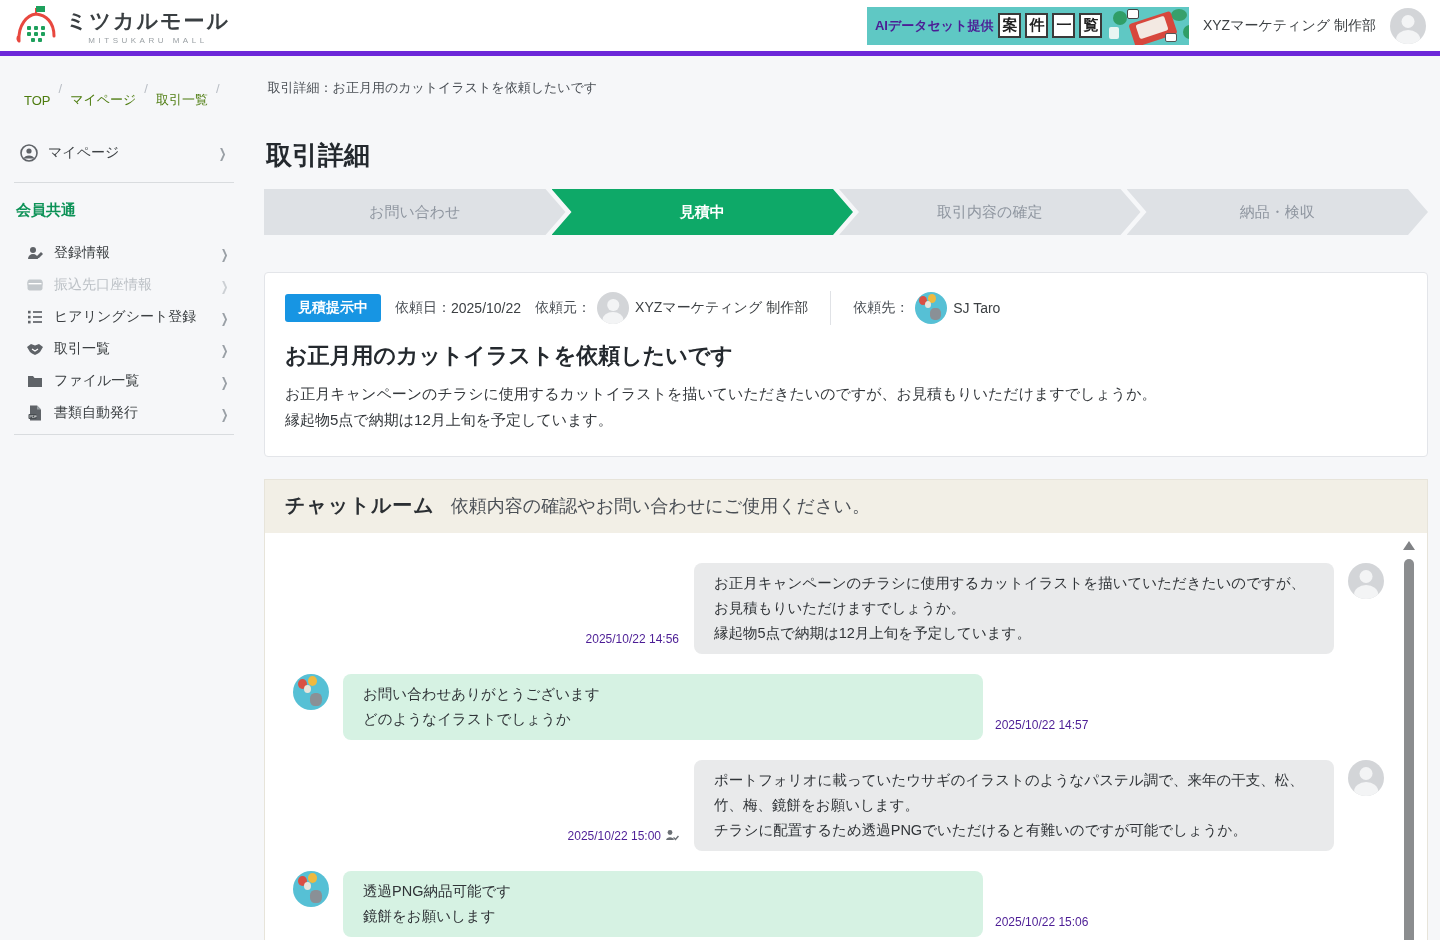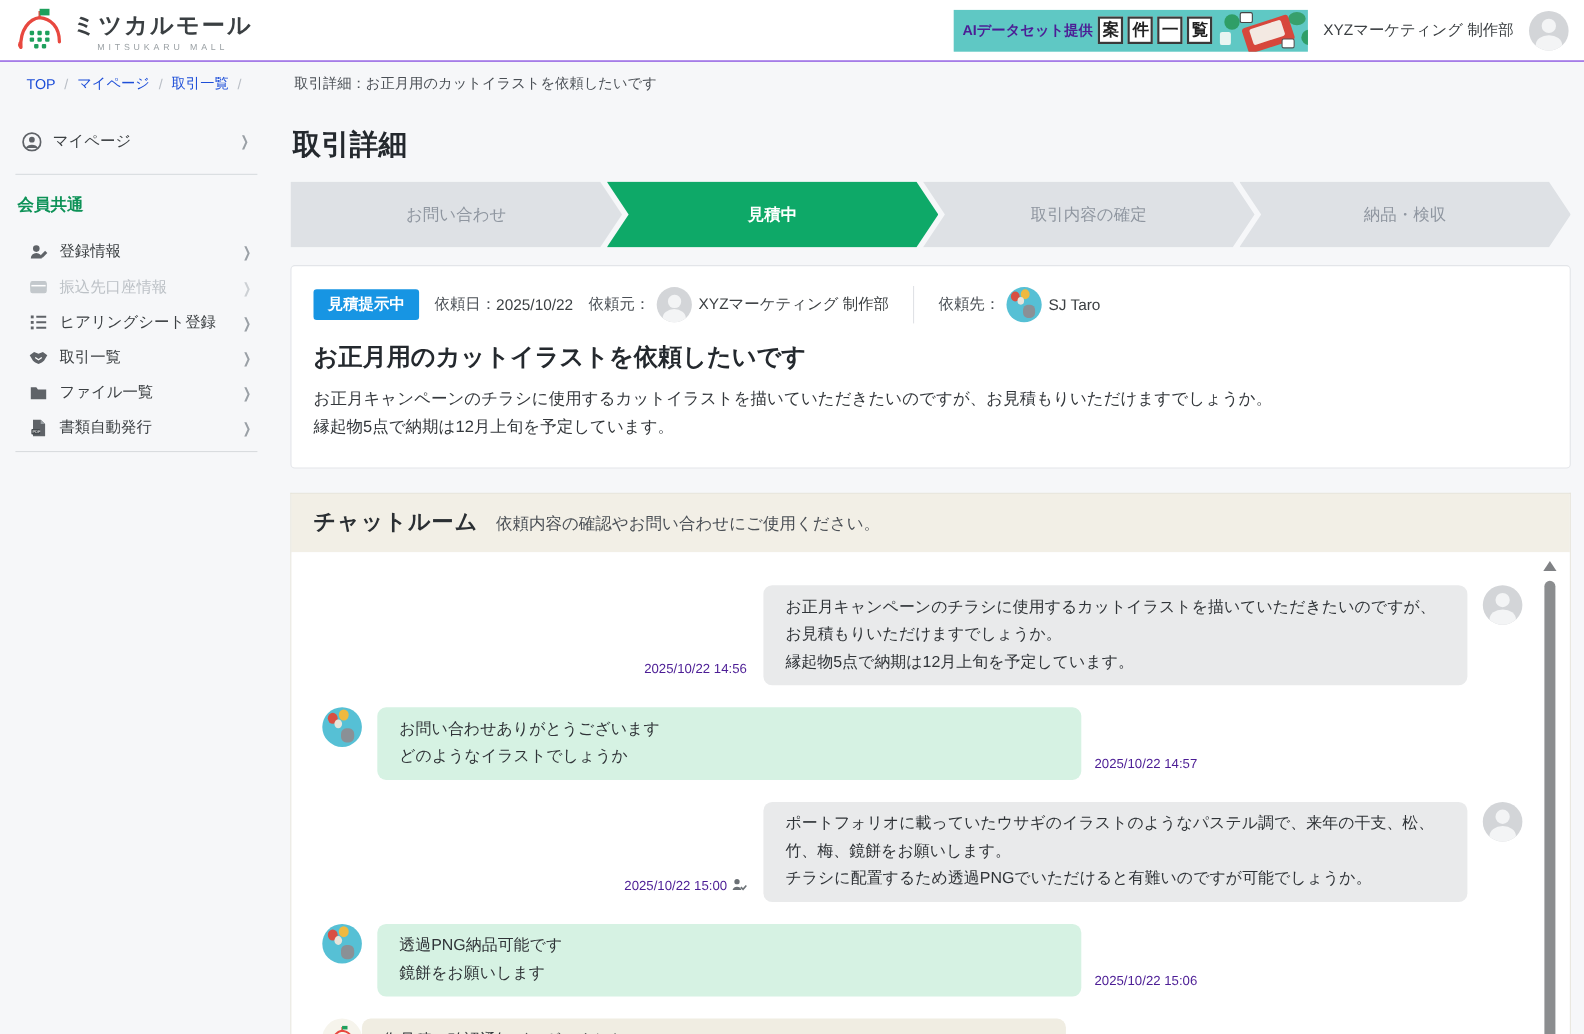--- a/index.html
+++ b/index.html
@@ -3,21 +3,21 @@
 <meta charset="utf-8">
 <style>
   * { margin:0; padding:0; box-sizing:border-box; }
   html,body { width:1440px; height:940px; overflow:hidden; }
   body {
     font-family:"Liberation Sans","DejaVu Sans",sans-serif;
     background:#f6f7f9; color:#333; font-size:14px;
   }
   
   .header {
-    height:56px; background:#fff; border-bottom:1px solid #6d28d9;
+    height:56px; background:#fff; border-bottom:5px solid #6d28d9;
     display:flex; align-items:center; padding:0 14px;
   }
   .logo { display:flex; align-items:center; gap:8px; cursor:pointer; }
   .logo-text { display:flex; flex-direction:column; align-items:center; }
   .logo-title { font-size:21px; font-weight:bold; color:#3a3f42; letter-spacing:2px; }
   .logo-sub { font-size:8px; color:#9aa0a4; letter-spacing:3.5px; margin-top:1px; }
   .header-right { margin-left:auto; display:flex; align-items:center; gap:14px; }
   .ad-banner {
     width:322px; height:38px; background:#5fc8c4; display:flex; align-items:center;
     padding:0 8px; gap:5px; overflow:hidden; cursor:pointer;
@@ -36,21 +36,21 @@
   .avatar.a32 { width:32px; height:32px; }
   .avatar .head { position:absolute; left:50%; top:22%; width:36%; height:36%;
     transform:translateX(-50%); border-radius:50%; background:#f3f4f5; }
   .avatar .body { position:absolute; left:50%; top:62%; width:66%; height:50%;
     transform:translateX(-50%); border-radius:50%; background:#f3f4f5; }
   
   .avatar.balloon { background:#56c0d5; }
   .avatar.balloon i { position:absolute; border-radius:50%; }
   
   .breadcrumb { padding:11px 24px 9px 24px; font-size:13px; display:flex; gap:8px; align-items:center; white-space:nowrap; }
-  .breadcrumb a { color:#1d4ed8; text-decoration:none; cursor:pointer; }
+  .breadcrumb a { color:#4d7c0f; text-decoration:none; cursor:pointer;margin-top:24px; }
   .crumb-sep { color:#b9bec5; }
   .crumb-current { color:#4a4f55;padding-left:40px; }
   
   .layout { display:flex; }
   .sidebar { width:248px; flex:none; padding:18px 12px 0 12px; }
   .side-row { display:flex; align-items:center; height:34px; padding:0 8px; cursor:pointer; color:#3c4043; }
   .side-row .lbl { margin-left:10px; font-size:14px; }
   .side-row .chev { margin-left:auto; color:#9aa0a6; }
   .side-divider { border-top:1px solid #d9dcdf; margin:12px 2px; }
   .side-section { font-size:15px; font-weight:bold; color:#0d9257; padding:6px 4px 10px 4px; }
@@ -59,21 +59,21 @@
   .side-item .chev { margin-left:auto; color:#9aa0a6; }
   .side-item.disabled { color:#bcc1c6; cursor:default; }
   .side-item.disabled .chev { color:#ccd0d4; }
   .side-item.disabled svg { stroke:#c3c8cc !important; }
   .chev { font-size:13px; transform:scaleX(0.7); font-weight:bold; }
   .icon18 { width:18px; height:18px; flex:none; }
   
   .main { flex:1; padding:14px 12px 0 16px; min-width:0; }
   .page-title { font-size:26px; font-weight:bold; color:#24292e; margin:6px 0 16px 2px; }
   
-  .steps { display:flex; height:60px; margin-bottom:16px; }
+  .steps { display:flex; height:46px; margin-bottom:37px; }
   .step {
     flex:1; background:#dee1e5; color:#8f96a0; font-size:15px;
     display:flex; align-items:center; justify-content:center; white-space:nowrap;
   }
   .step + .step { margin-left:-14px; }
   .step.first { clip-path:polygon(0 0, calc(100% - 20px) 0, 100% 50%, calc(100% - 20px) 100%, 0 100%); }
   .step.mid   { clip-path:polygon(0 0, calc(100% - 20px) 0, 100% 50%, calc(100% - 20px) 100%, 0 100%, 20px 50%);font-family:Liberation Serif, serif; }
   .step.last  { clip-path:polygon(0 0, 100% 0, 100% 100%, 0 100%, 20px 50%); }
   .step.active { background:#0ea968; color:#fff; font-weight:bold; }
   
@@ -85,21 +85,21 @@
   }
   .meta-pair { display:flex; align-items:center; font-size:14px; color:#3c4043; gap:6px; white-space:nowrap; }
   .meta-label { color:#4a4f55; }
   .meta-vsep { width:1px; height:34px; background:#e0e2e6; margin:0 8px; }
   .req-title { font-size:22px; font-weight:bold; color:#24292e; margin:16px 0 10px 0; }
   .req-desc { font-size:15px; color:#33373b; line-height:1.75; }
   
   .chat { margin-top:22px; border:1px solid #e7e4da; border-bottom:none; }
   .chat-head { background:#f2efe6; padding:12px 20px 14px 20px; display:flex; align-items:baseline; gap:16px; }
   .chat-title { font-size:20px; font-weight:bold; color:#2b2f33; letter-spacing:1px; }
-  .chat-sub { font-size:15px; color:#4a4f55; }
+  .chat-sub { font-size:18px; color:#4a4f55; }
   .chat-body { background:#fff; height:466px; overflow:hidden; position:relative; padding:30px 43px 0 28px; }
   .msg-row { display:flex; margin-bottom:20px; }
   .msg-row.right { justify-content:flex-end; }
   .bubble { width:640px; border-radius:8px; padding:8px 20px; font-size:14.5px; line-height:25px; color:#2f3337; }
   .bubble.gray { background:#e9eaeb; }
   .bubble.green { background:#d6f2e3; }
   .bubble.system { background:#f0ede2; }
   .stamp { font-size:12px; color:#4c1d95; align-self:flex-end; margin-bottom:8px; white-space:nowrap; display:flex; align-items:center; gap:4px; }
   .msg-row.right .stamp { margin-right:15px; }
   .msg-row.left .stamp { margin-left:12px; }

